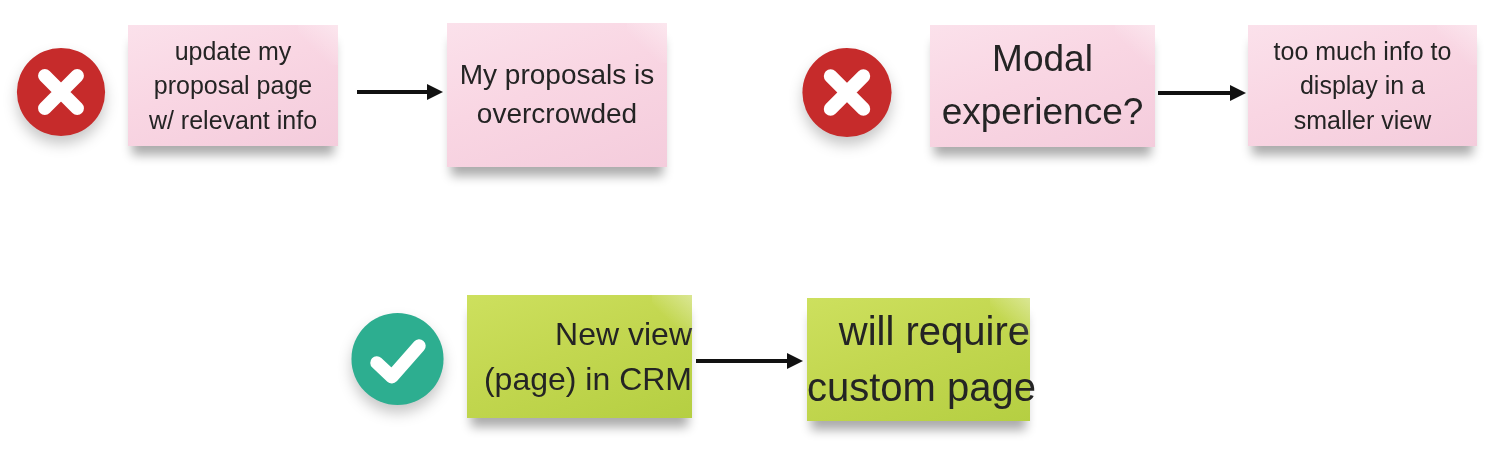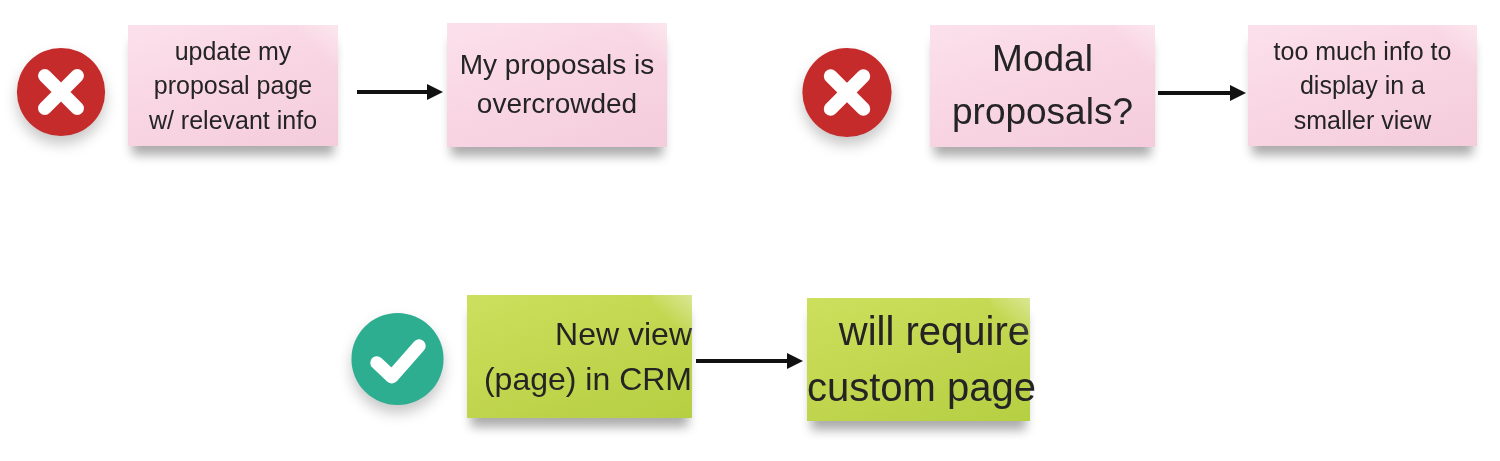--- a/index.html
+++ b/index.html
@@ -29,21 +29,21 @@
     text-align:right;
   }
   .note::after{ 
     content:"";position:absolute;right:0;top:0;width:40px;height:40px;
     background:linear-gradient(225deg,rgba(255,255,255,0.38),rgba(255,255,255,0) 62%);
     pointer-events:none;
   }
   .note-text{white-space:pre;line-height:1.38;width:100%;}
 
   #n1{left:128px;top:25px;width:210px;height:121px;font-size:25px;}
-  #n2{left:447px;top:23px;width:220px;height:124px;font-size:28px;}
+  #n2{left:447px;top:23px;width:220px;height:144px;font-size:28px;}
   #n3{left:930px;top:25px;width:225px;height:122px;font-size:37px;}
   #n3 .note-text{line-height:1.42;}
   #n4{left:1248px;top:25px;width:229px;height:121px;font-size:25px;}
   #n5{left:467px;top:295px;width:225px;height:123px;font-size:32px;}
   #n6{left:807px;top:298px;width:223px;height:123px;font-size:40px;}
 
   
   .status{position:absolute;filter:drop-shadow(0 8px 7px rgba(0,0,0,0.22));}
   #c1{left:16px;top:46px;width:90px;height:92px;}
   #c2{left:801px;top:47px;width:92px;height:91px;}
@@ -89,21 +89,21 @@
     </div>
   </div>
 
   <div class="group">
     <svg id="c2" class="status x-circle" viewBox="0 0 100 100">
       <circle cx="50" cy="50" r="49"></circle>
       <path d="M32 32 L68 68 M68 32 L32 68" stroke="#ffffff" stroke-width="15" stroke-linecap="round" fill="none"></path>
     </svg>
     <div id="n3" class="note pink">
       <div class="note-text">Modal
-proposals?</div>
+experience?</div>
     </div>
     <div id="a2" class="arrow">
       <div class="shaft"></div>
       <div class="head"></div>
     </div>
     <div id="n4" class="note pink">
       <div class="note-text">too much info to
 display in a
 smaller view</div>
     </div>

